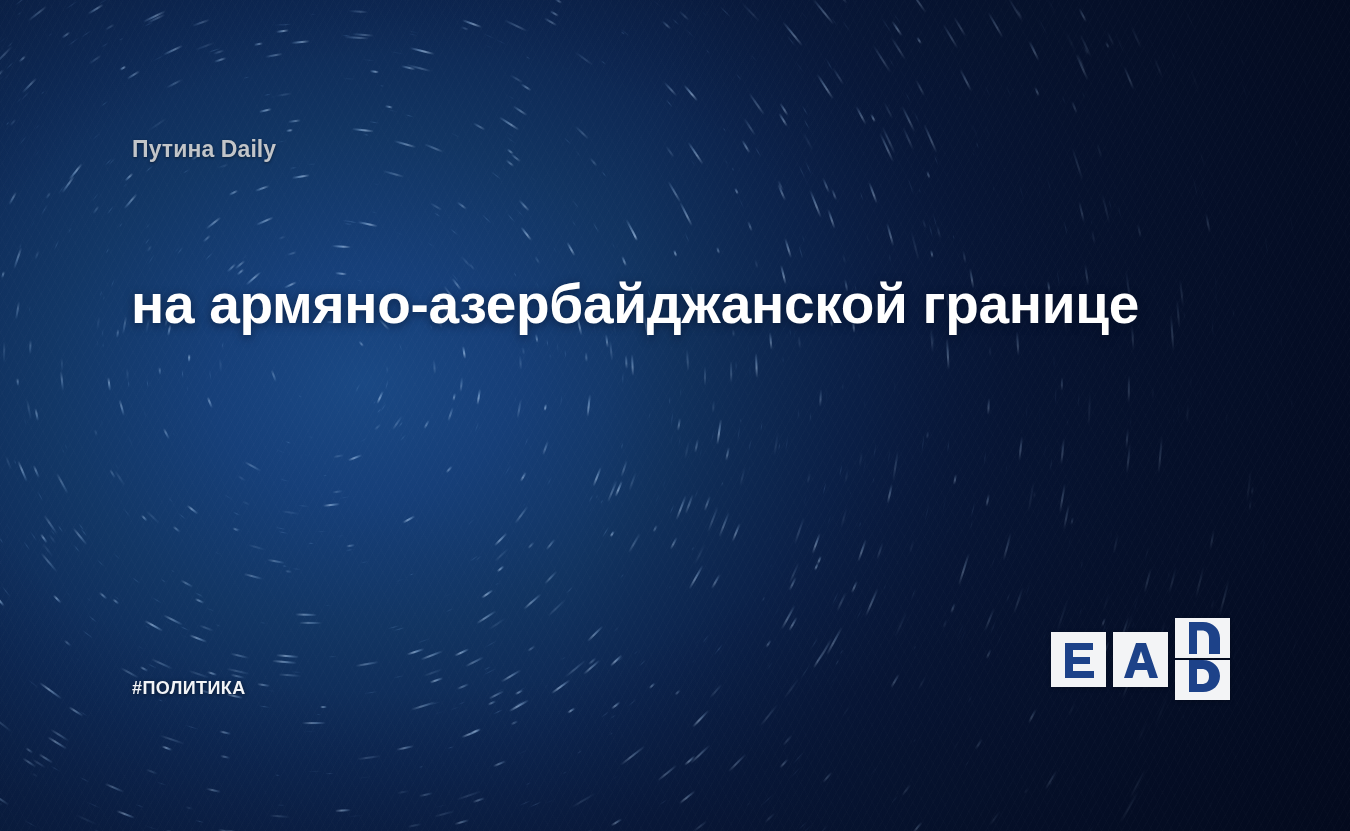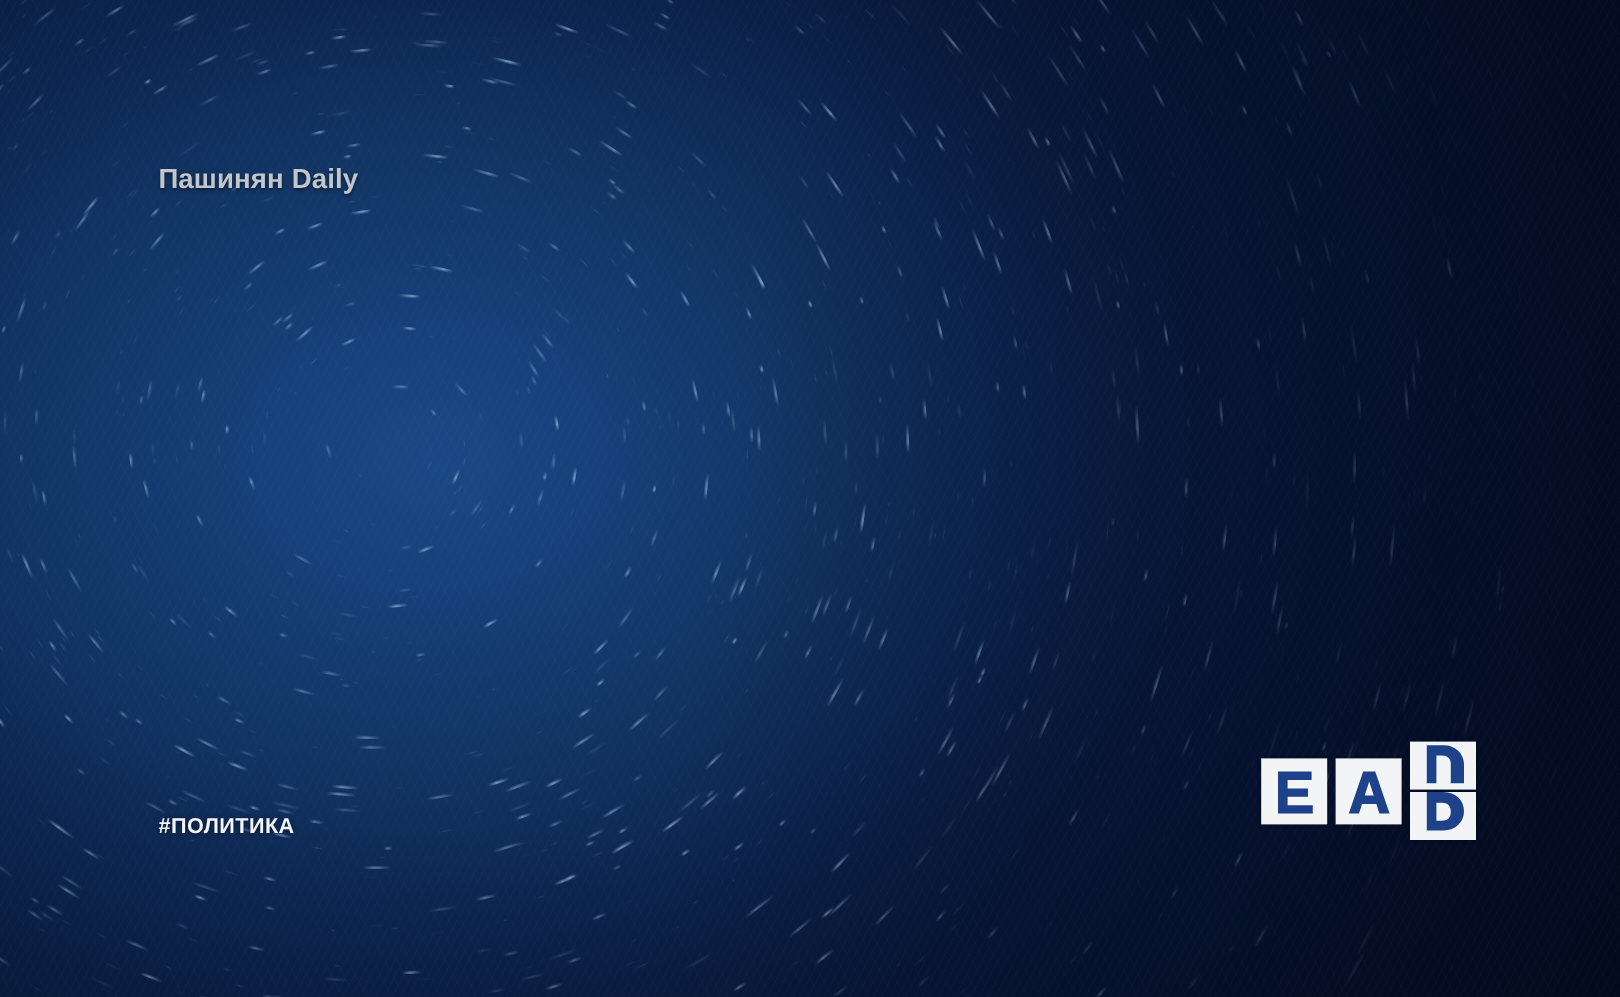--- a/index.html
+++ b/index.html
@@ -1358,23 +1358,24 @@
       <span style="left: 862.504px; top: 839.22px; width: 6.34673px; transform: rotate(142.615deg); opacity: 0.15;"></span>
       <span style="left: 933.944px; top: 880.766px; width: 13.0636px; transform: rotate(139.094deg); opacity: 0.2;"></span>
       <span style="left: 800.611px; top: 870.401px; width: 8.40509px; transform: rotate(152.83deg); opacity: 0.12;"></span>
       <span style="left: 1455.36px; top: 782.02px; width: 6.13381px; transform: rotate(106.923deg); opacity: 0.14;"></span>
     </div>
   <div class="bg-vignette"></div>
   <div class="grain"></div>
 
   <div class="content">
 
-    <div class="brand">Пашинян Daily</div>
+    <div class="brand">Путина Daily</div>
 
     <h1 class="headline">
+      <span class="line">на армяно-азербайджанской границе</span>
     </h1>
 
     <div class="tag">#ПОЛИТИКА</div>
 
     <div class="logo">
       <div class="tile">
         <span>
           <svg width="34" height="38" viewBox="0 0 34 38" aria-hidden="true">
             <path d="M3 2 h28 v7 H11 v7 h17 v7 H11 v7 h21 v7 H3 Z" fill="#1d4289"></path>
           </svg>

